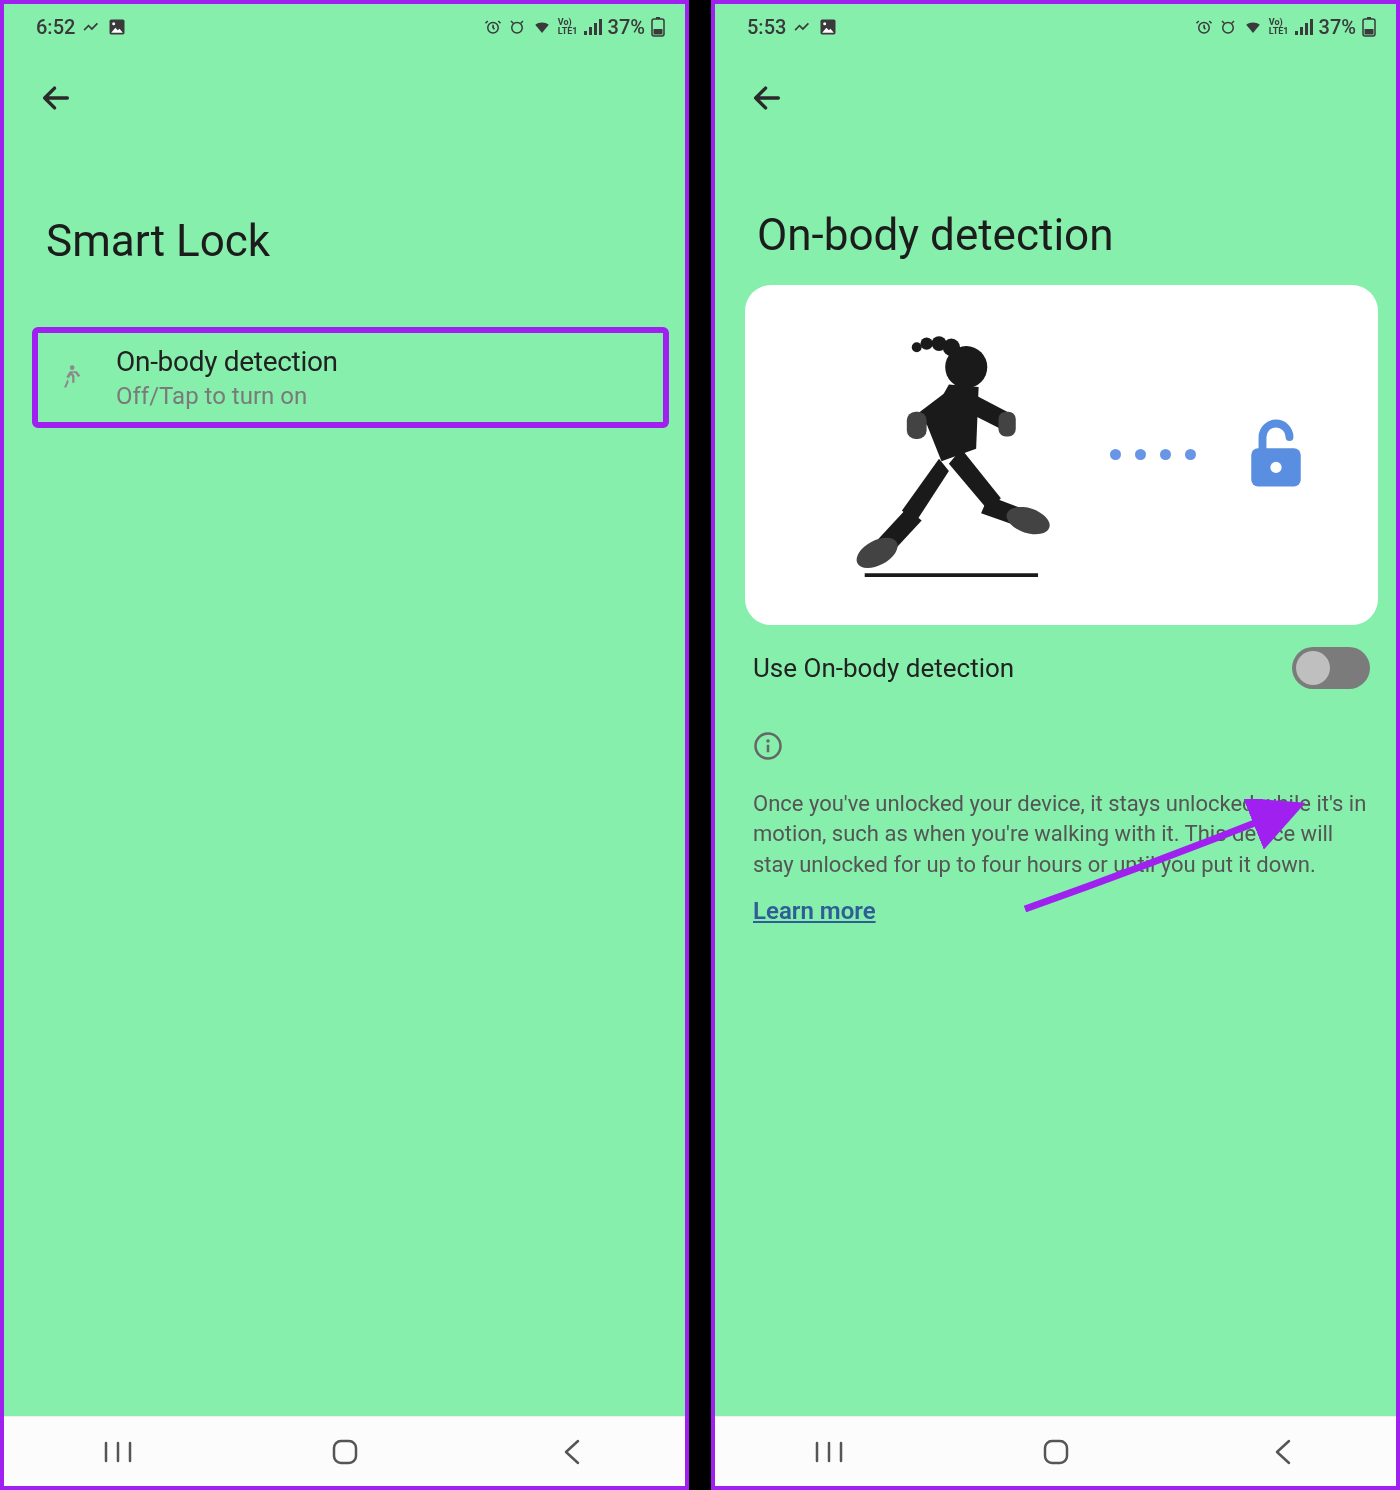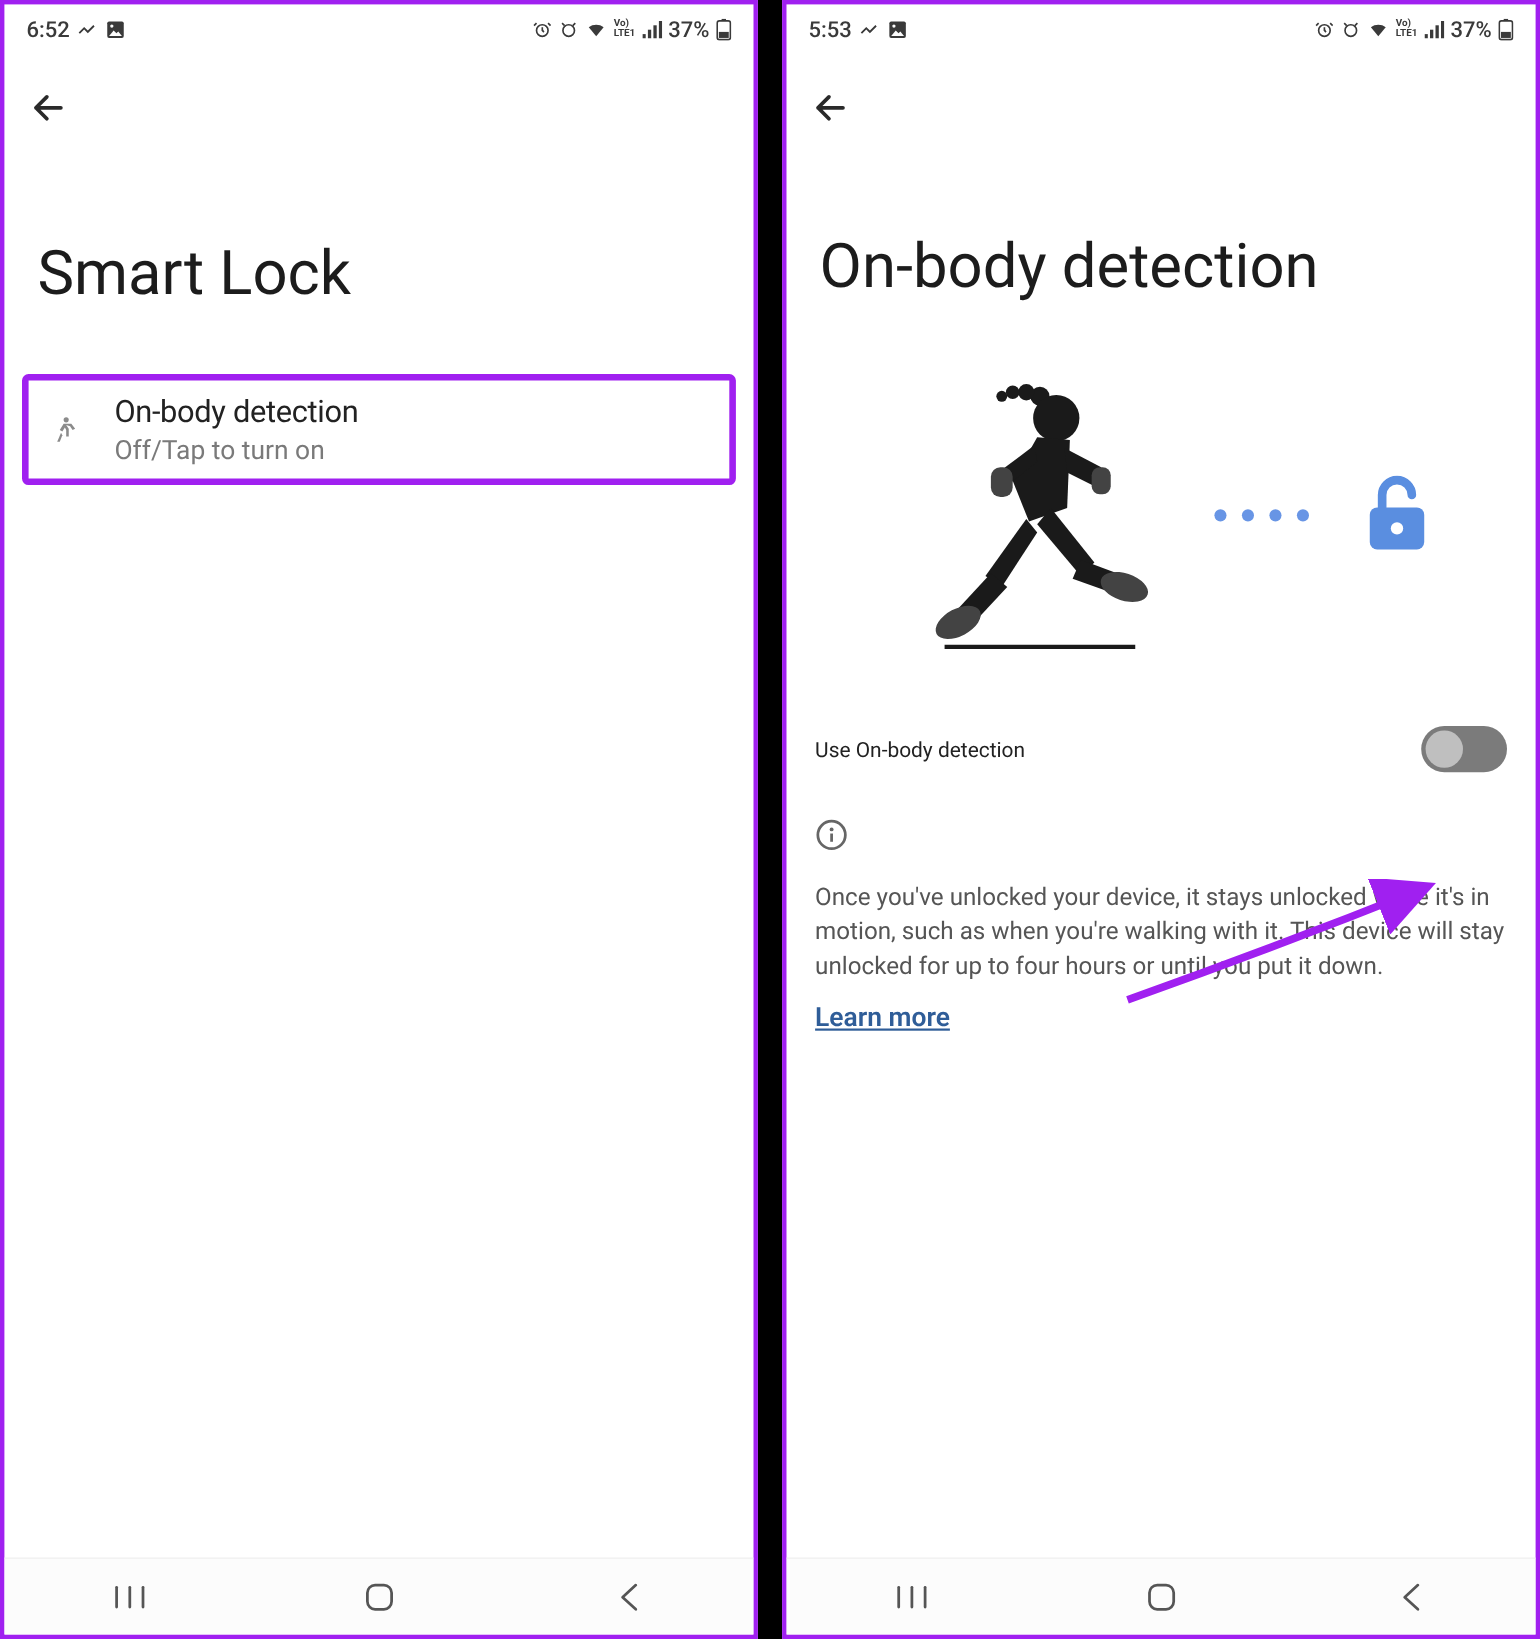--- a/index.html
+++ b/index.html
@@ -7,45 +7,46 @@
     font-family: -apple-system, BlinkMacSystemFont, "Segoe UI", Roboto, sans-serif;
     background: #000;
     width: 1400px;
     height: 1490px;
     display: flex;
     gap: 22px;
     padding: 0;
   }
   .phone {
     flex: 1;
-    background: #ffffff;
+    background: #86efac;
     border: 4px solid #a020f0;
     position: relative;
     display: flex;
     flex-direction: column;
     overflow: hidden;
+    padding-left: 12px;
   }
   .status-bar {
     height: 46px;
     display: flex;
     align-items: center;
     justify-content: space-between;
     padding: 0 20px;
     font-size: 20px;
     color: #3a3a3a;
     font-weight: 500;
   }
   .status-left, .status-right { display:flex; align-items:center; gap:6px; }
   .status-right svg, .status-left svg { display:block; }
   .back-row { padding: 30px 22px 0 22px; }
   .back-btn { width: 36px; height: 36px; display:flex; align-items:center; justify-content:center; cursor:pointer; }
   .title-block { padding: 100px 30px 20px 30px; }
   .title {
     font-family: "Google Sans", Roboto, sans-serif;
-    font-size: 56px;
+    font-size: 44px;
     font-weight: 400;
     color: #1c1c1c;
     line-height: 1.15;
   }
   .subtitle {
     padding: 38px 30px 0 30px;
     font-size: 22px;
     color: #7a7a7a;
     line-height: 1.35;
   }
@@ -101,21 +102,21 @@
     padding: 0 40px;
   }
   .runner { width: 250px; height: 260px; }
   .dots { display:flex; gap:14px; }
   .dots span { width:11px; height:11px; border-radius:50%; background:#6895e5; }
   .lockicon { width:68px; height:72px; }
   .toggle-row {
     display:flex; align-items:center; justify-content:space-between;
     padding: 22px 26px 6px 26px;
   }
-  .toggle-label { font-size: 19px; color:#222; }
+  .toggle-label { font-size: 26px; color:#222; }
   .toggle {
     width: 78px; height: 42px; border-radius: 21px;
     background:#7b7b7b; position:relative; cursor:pointer;
   }
   .toggle .knob {
     position:absolute; left:4px; top:4px;
     width:34px; height:34px; border-radius:50%; background:#bfbfbf;
   }
   .info-icon { padding: 36px 26px 0 26px; color:#666; }
   .body-text { padding: 24px 26px 0 26px; font-size:22px; color:#555; line-height:1.4; }

